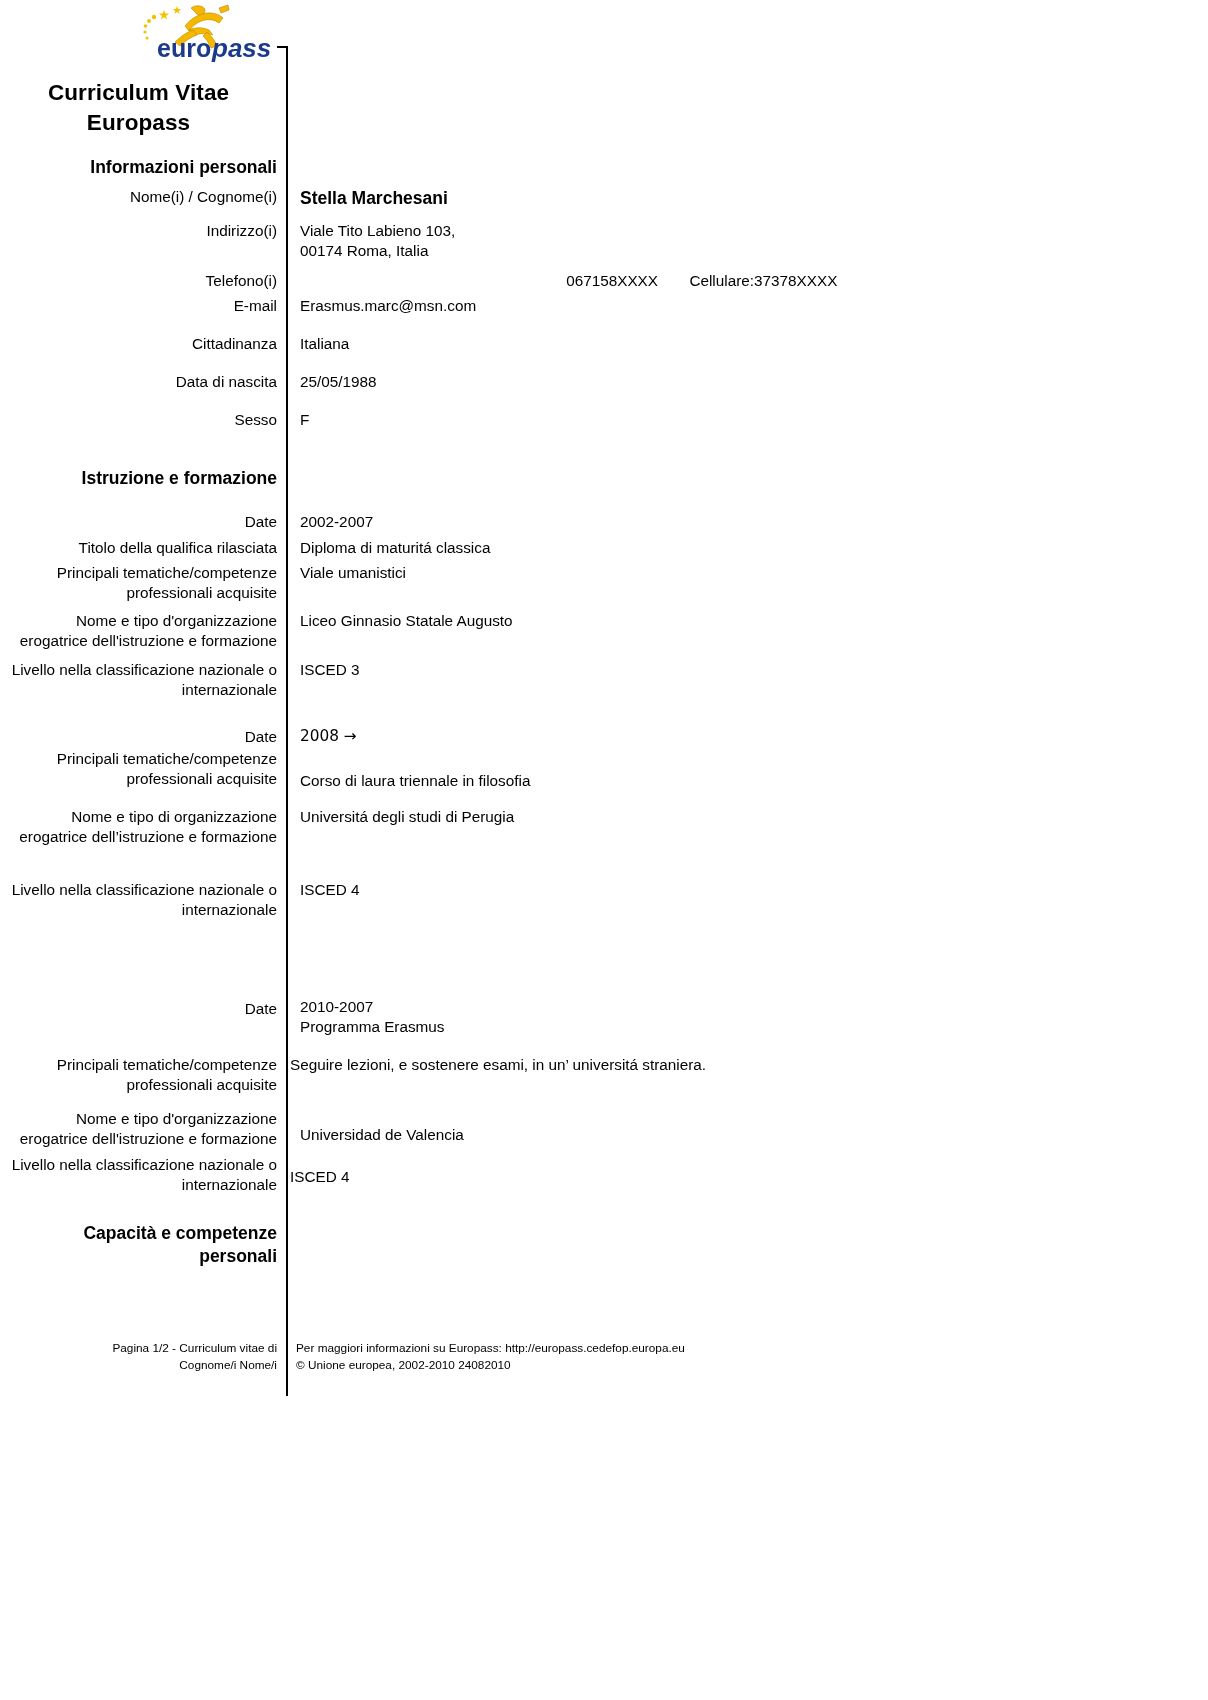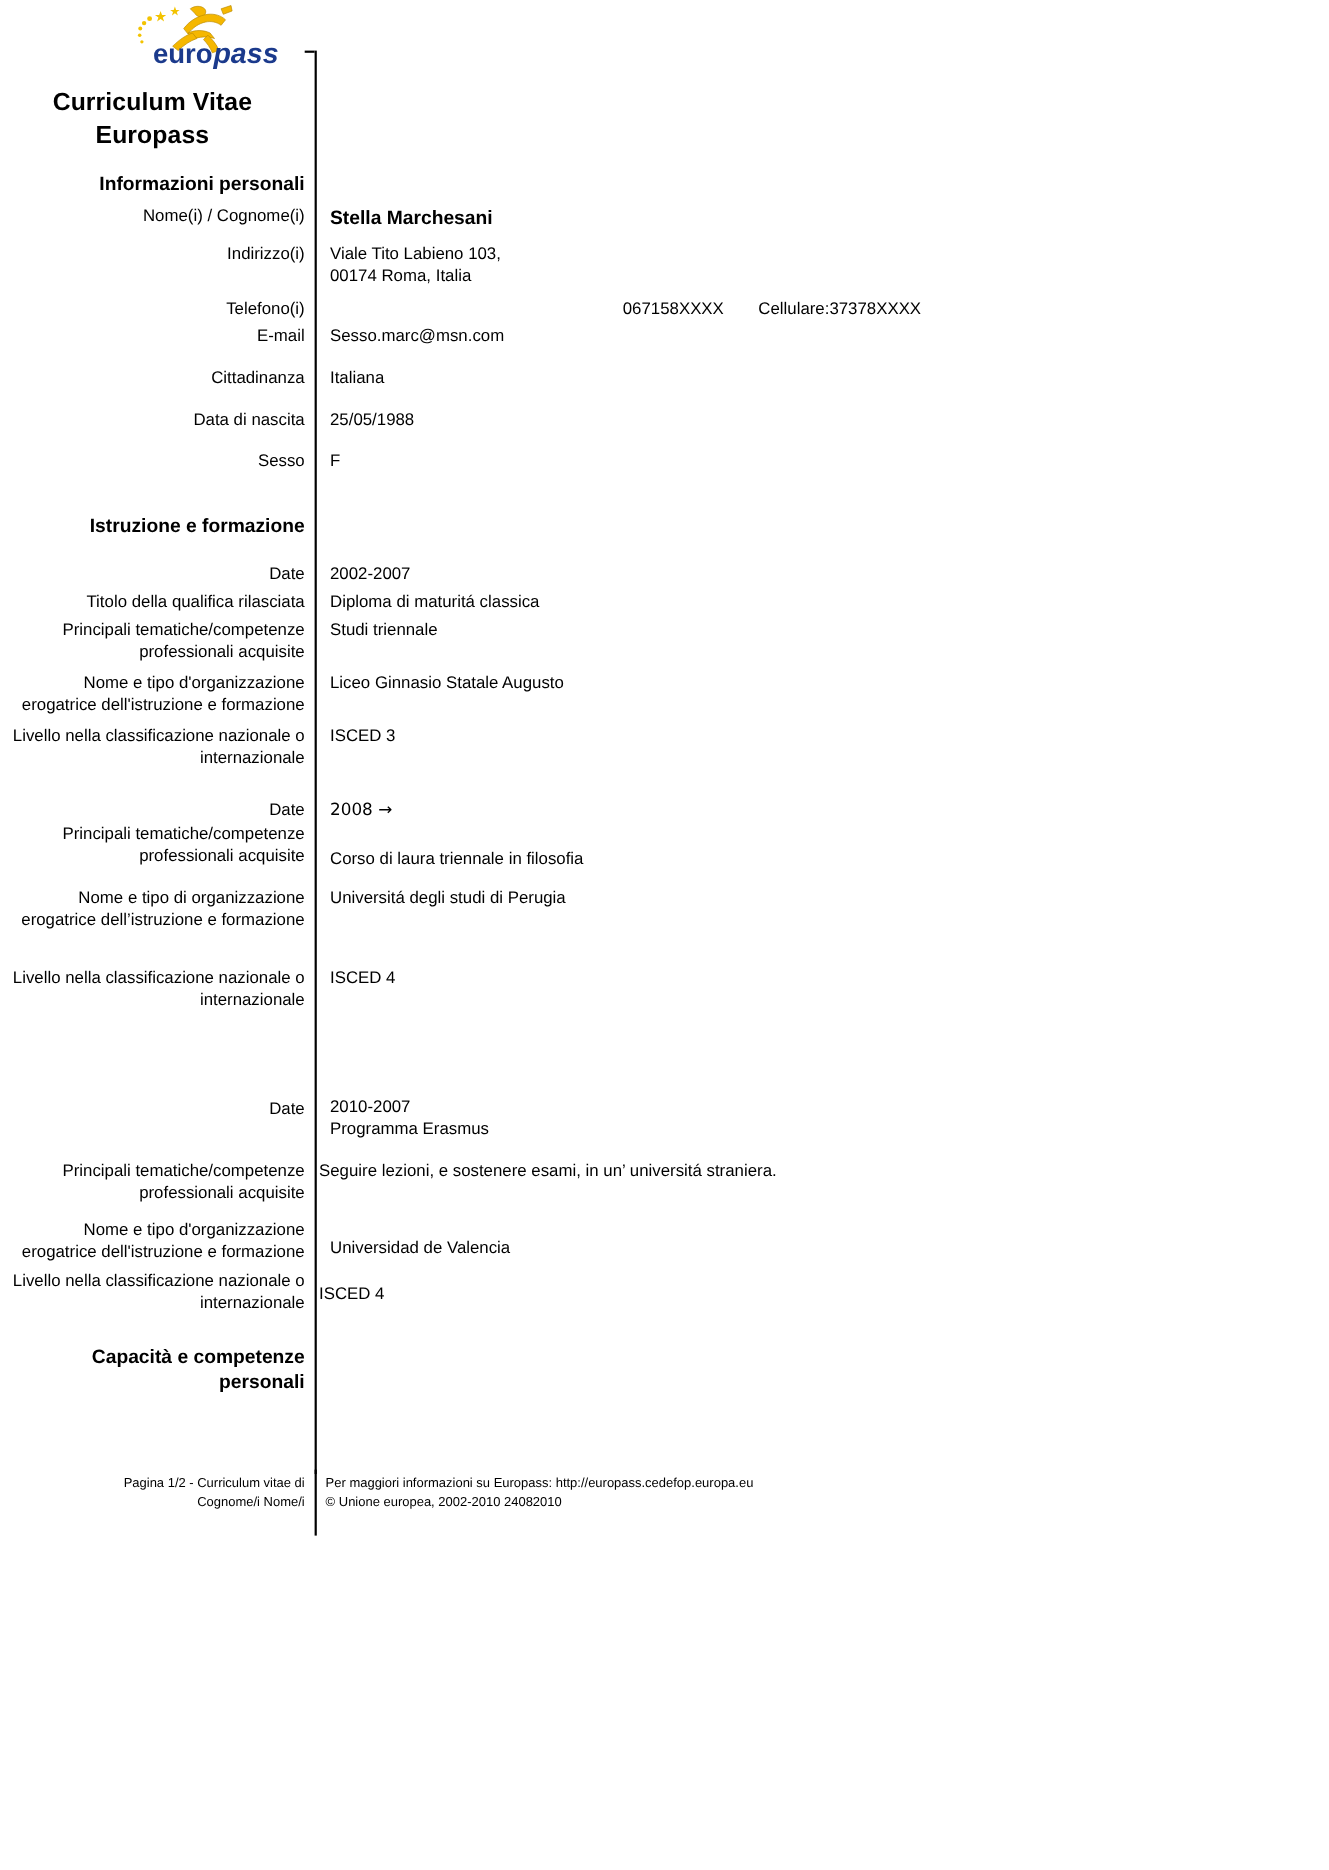--- a/index.html
+++ b/index.html
@@ -20,21 +20,21 @@
     position: absolute;
     left: 0; top: 0;
     width: 1208px;
     height: 1700px;
     overflow: hidden;
   }
 
   
   .logo-wrap {
     position: absolute;
-    left: 115px;
+    left: 133px;
     top: 2px;
     width: 152px;
     height: 62px;
   }
   .logo-wrap svg { display:block; }
 
   
   .cv-body {
     position: absolute;
     left: 0;
@@ -227,21 +227,21 @@
         <div class="cell-inline">
           <span class="first">067158XXXX</span>
           <span class="mob-label">Cellulare:</span>
           <span>37378XXXX</span>
         </div>
       </div>
     </div>
 
     <div class="row" style="margin-top:5px">
       <div class="lbl">E-mail</div>
-      <div class="val">Sesso.marc@msn.com</div>
+      <div class="val">Erasmus.marc@msn.com</div>
     </div>
 
     <div class="row" style="margin-top:18px">
       <div class="lbl">Cittadinanza</div>
       <div class="val">Italiana</div>
     </div>
 
     <div class="row" style="margin-top:18px">
       <div class="lbl">Data di nascita</div>
       <div class="val">25/05/1988</div>
@@ -261,21 +261,21 @@
       <div class="lbl">Date</div>
       <div class="val" style="white-space:pre-line">2002-2007</div>
     </div>
     <div class="row" style="margin-top:6px">
       <div class="lbl" style="white-space:pre-line">Titolo della qualifica rilasciata</div>
       <div class="val">Diploma di maturitá classica</div>
     </div>
     <div class="row" style="margin-top:5px">
       <div class="lbl" style="white-space:pre-line">Principali tematiche/competenze
 professionali acquisite</div>
-      <div class="val">Studi triennale</div>
+      <div class="val">Viale umanistici</div>
     </div>
     <div class="row" style="margin-top:8px">
       <div class="lbl" style="white-space:pre-line">Nome e tipo d'organizzazione
 erogatrice dell'istruzione e formazione</div>
       <div class="val">Liceo Ginnasio Statale Augusto</div>
     </div>
     <div class="row" style="margin-top:10px">
       <div class="lbl" style="white-space:pre-line">Livello nella classificazione nazionale o
 internazionale</div>
       <div class="val">ISCED 3</div>

